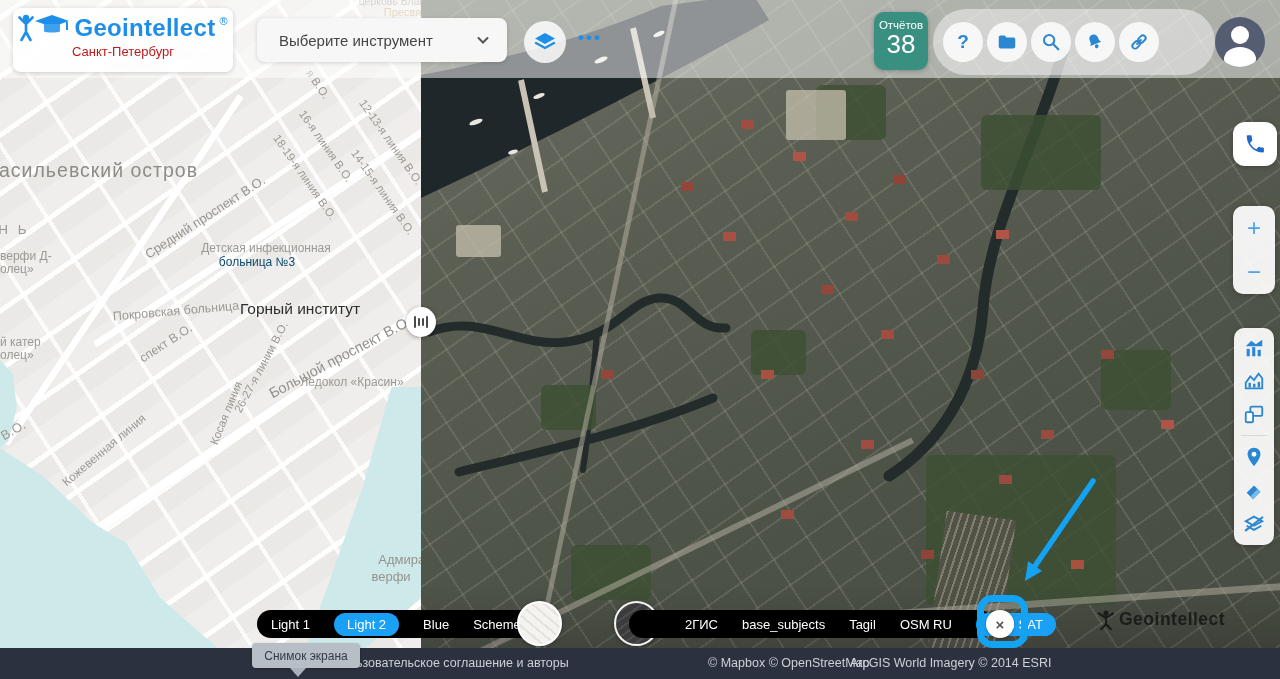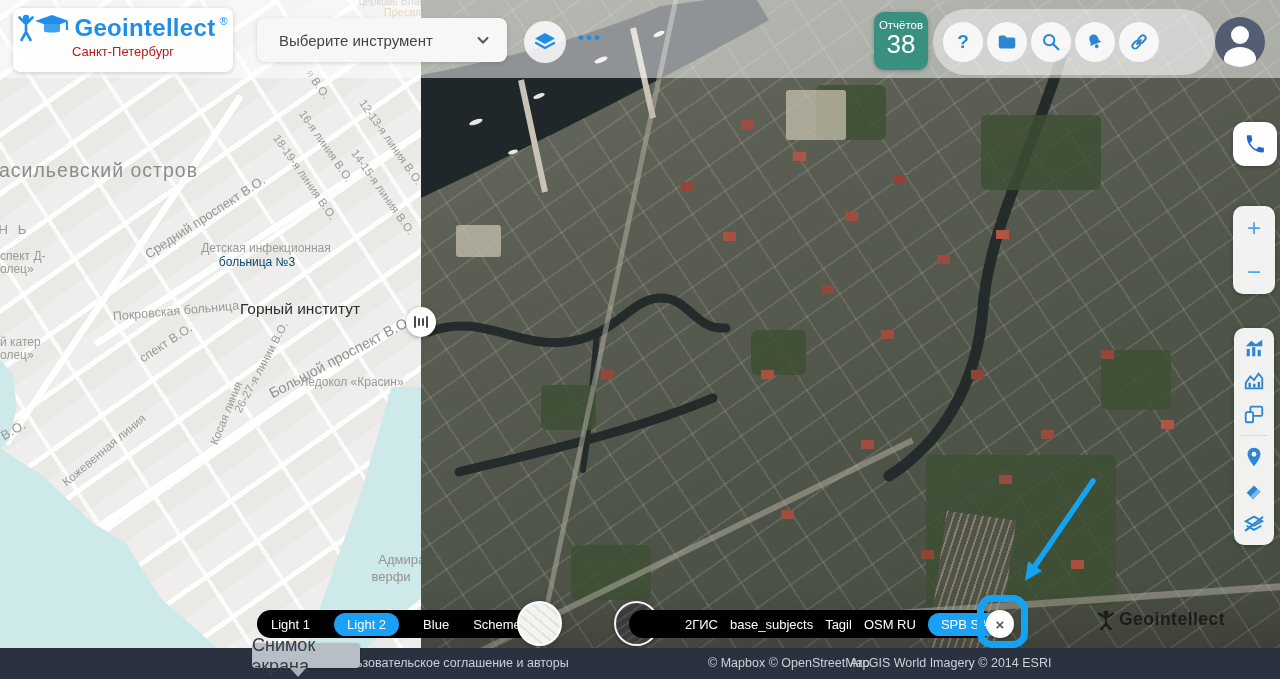--- a/index.html
+++ b/index.html
@@ -86,37 +86,37 @@
     display:flex;flex-direction:column;align-items:center;justify-content:space-around}
   .zbtn{font-size:24px;color:#4aa3e8;cursor:pointer;line-height:1;width:100%;text-align:center}
   .tools-panel{left:1234px;top:328px;width:40px;height:217px;border-radius:10px;background:rgba(255,255,255,.92);
     display:flex;flex-direction:column;align-items:center;padding:8px 0;gap:9px}
   .t-ico{width:24px;height:24px;display:flex;align-items:center;justify-content:center;cursor:pointer}
   .t-div{width:26px;height:1px;background:#d9d9d9}
 
   
   .bm{position:absolute;z-index:6;background:#000;border-radius:14px;height:28px;display:flex;align-items:center;color:#fff}
   .bm1{left:257px;top:610px;width:288px;padding:0 14px;gap:24px}
-  .bm2{left:629px;top:610px;width:364px;padding:0 10px 0 56px;gap:12px}
+  .bm2{left:629px;top:610px;width:364px;padding:0 10px 0 56px;gap:24px}
   .bm-opt{font-size:13px;white-space:nowrap;cursor:pointer}
   .bm-opt.active{background:#1aa0f5;border-radius:12px;padding:4px 13px}
   .thumb{position:absolute;border-radius:50%;z-index:6;cursor:pointer;box-shadow:0 1px 4px rgba(0,0,0,.35)}
   .thumb-light{left:517px;top:601px;width:45px;height:45px;border:2.5px solid #fff;
     background:repeating-linear-gradient(40deg,#f4f3f0 0 6px,#e4e2dd 6px 8px),#f2f1ee}
   .thumb-dark{left:614px;top:601px;width:45px;height:45px;border:2.5px solid #f2f2f2;
     background:repeating-linear-gradient(-35deg,#3b3b3b 0 5px,#4d4d4d 5px 7px),#3b3b3b}
   .x-btn{position:absolute;left:986px;top:610px;width:28px;height:28px;border-radius:50%;background:#fff;z-index:6;
     display:flex;align-items:center;justify-content:center;font-size:15px;font-weight:bold;color:#555;cursor:pointer;
     box-shadow:0 1px 3px rgba(0,0,0,.3)}
   .hl-box{position:absolute;left:977px;top:595px;width:51px;height:53px;border:7px solid #14a2f2;border-radius:15px;z-index:7}
   .arrow-svg{position:absolute;left:995px;top:455px;z-index:8;pointer-events:none}
 
   
   .tooltip{position:absolute;left:252px;top:643px;width:108px;height:25px;background:#b7bec6;border-radius:4px;
-    z-index:9;display:flex;align-items:center;justify-content:center;font-size:18px;color:#333c45;
+    z-index:9;display:flex;align-items:center;justify-content:center;font-size:12px;color:#333c45;
     box-shadow:0 1px 3px rgba(0,0,0,.25)}
   .tooltip::after{content:"";position:absolute;left:38px;top:100%;border:8px solid transparent;border-top:9px solid #a9b0b8}
   footer{position:absolute;left:0;top:648px;width:1280px;height:31px;background:#2b313f;z-index:6}
   footer span{position:absolute;line-height:31px;font-size:12.5px;color:#ccd1d8;white-space:nowrap}
   footer .lnk{cursor:pointer}
 </style>
 </head>
 <body>
 
 <div class="map-left">
@@ -131,21 +131,21 @@
       <span class="mlabel" style="left: 137px; top: 65px; font-size: 11px; color: rgb(189, 186, 177); transform: translate(-50%, -50%) rotate(0deg);">кладбище</span>
       <span class="mlabel" style="left: 391px; top: 1px; font-size: 10.5px; color: rgb(176, 173, 164); transform: translate(-50%, -50%) rotate(0deg);">церковь Благ</span>
       <span class="mlabel" style="left: 405px; top: 12px; font-size: 11px; color: rgb(201, 178, 131); transform: translate(-50%, -50%) rotate(0deg);">Пресвят</span>
       <span class="mlabel" style="left: 318px; top: 84px; font-size: 11.5px; transform: translate(-50%, -50%) rotate(55deg);">я В.О.</span>
       <span class="mlabel" style="left: 326px; top: 146px; font-size: 11.5px; transform: translate(-50%, -50%) rotate(55deg);">16-я линия В.О.</span>
       <span class="mlabel" style="left: 305px; top: 177px; font-size: 11.5px; transform: translate(-50%, -50%) rotate(55deg);">18-19-я линия В.О.</span>
       <span class="mlabel" style="left: 391px; top: 142px; font-size: 11.5px; transform: translate(-50%, -50%) rotate(55deg);">12-13-я линия В.О.</span>
       <span class="mlabel" style="left: 383px; top: 192px; font-size: 11.5px; transform: translate(-50%, -50%) rotate(55deg);">14-15-я линия В.О.</span>
       <span class="mlabel" style="left: 205px; top: 217px; font-size: 13px; color: rgb(150, 148, 142); transform: translate(-50%, -50%) rotate(-33deg);">Средний проспект В.О.</span>
       <span class="mlabel" style="left: 14px; top: 229px; font-size: 13.5px; letter-spacing: 3px; transform: translate(-50%, -50%) rotate(0deg);">Н Ь</span>
-      <span class="mlabel" style="left: 0px; top: 256px; font-size: 12px; transform: translateY(-50%) rotate(0deg);">спект Д-</span>
+      <span class="mlabel" style="left: 0px; top: 256px; font-size: 12px; transform: translateY(-50%) rotate(0deg);">верфи Д-</span>
       <span class="mlabel" style="left: 0px; top: 269px; font-size: 12px; transform: translateY(-50%) rotate(0deg);">олец»</span>
       <span class="mlabel" style="left: 266px; top: 248px; font-size: 12px; color: rgb(156, 154, 149); transform: translate(-50%, -50%) rotate(0deg);">Детская инфекционная</span>
       <span class="mlabel" style="left: 257px; top: 262px; font-size: 12px; color: #0c4a6e; transform: translate(-50%, -50%) rotate(0deg);">больница №3</span>
       <span class="mlabel" style="left: 176px; top: 311px; font-size: 12.5px; transform: translate(-50%, -50%) rotate(-5deg);">Покровская больница</span>
       <span class="mlabel" style="left: 300px; top: 309px; font-size: 15.5px; color: rgb(46, 46, 46); font-weight: 400; transform: translate(-50%, -50%) rotate(0deg);">Горный институт</span>
       <span class="mlabel" style="left: 166px; top: 343px; font-size: 12.5px; transform: translate(-50%, -50%) rotate(-33deg);">спект В.О.</span>
       <span class="mlabel" style="left: 340px; top: 357px; font-size: 14.5px; color: rgb(147, 145, 139); transform: translate(-50%, -50%) rotate(-28deg);">Большой проспект В.О.</span>
       <span class="mlabel" style="left: 0px; top: 342px; font-size: 12px; transform: translateY(-50%) rotate(0deg);">й катер</span>
       <span class="mlabel" style="left: 0px; top: 355px; font-size: 12px; transform: translateY(-50%) rotate(0deg);">олец»</span>
       <span class="mlabel" style="left: 261px; top: 367px; font-size: 11.5px; transform: translate(-50%, -50%) rotate(-62deg);">26-27-я линии В.О.</span>

